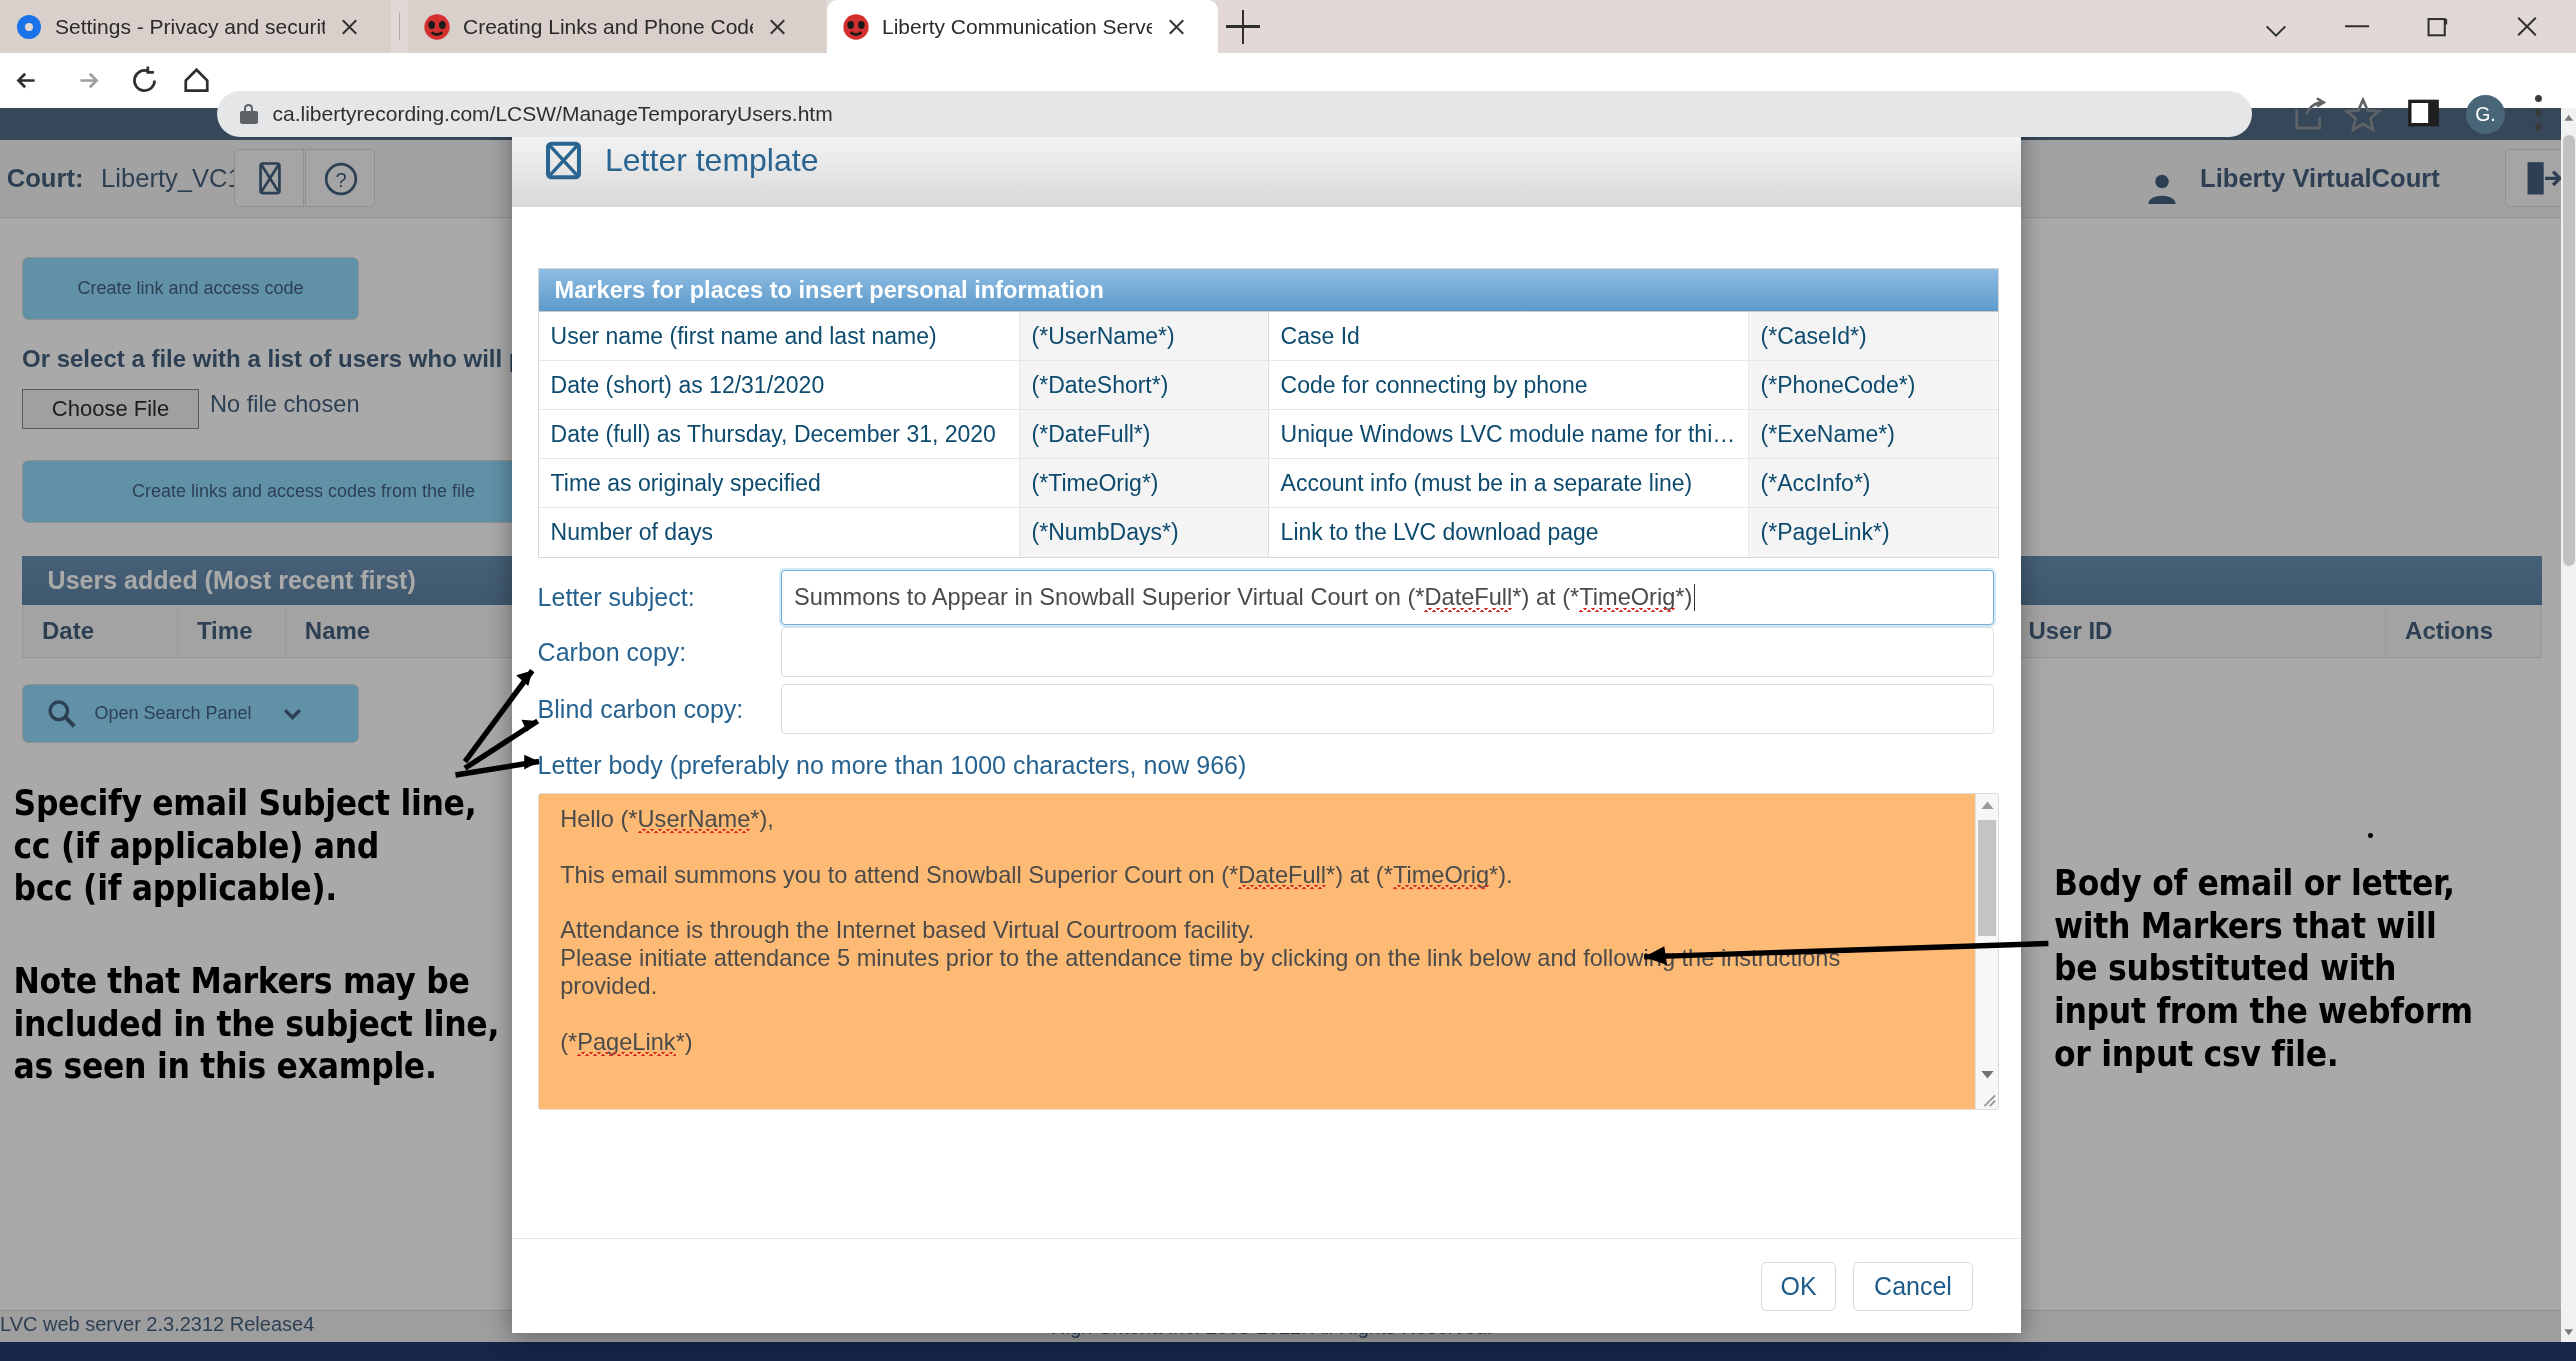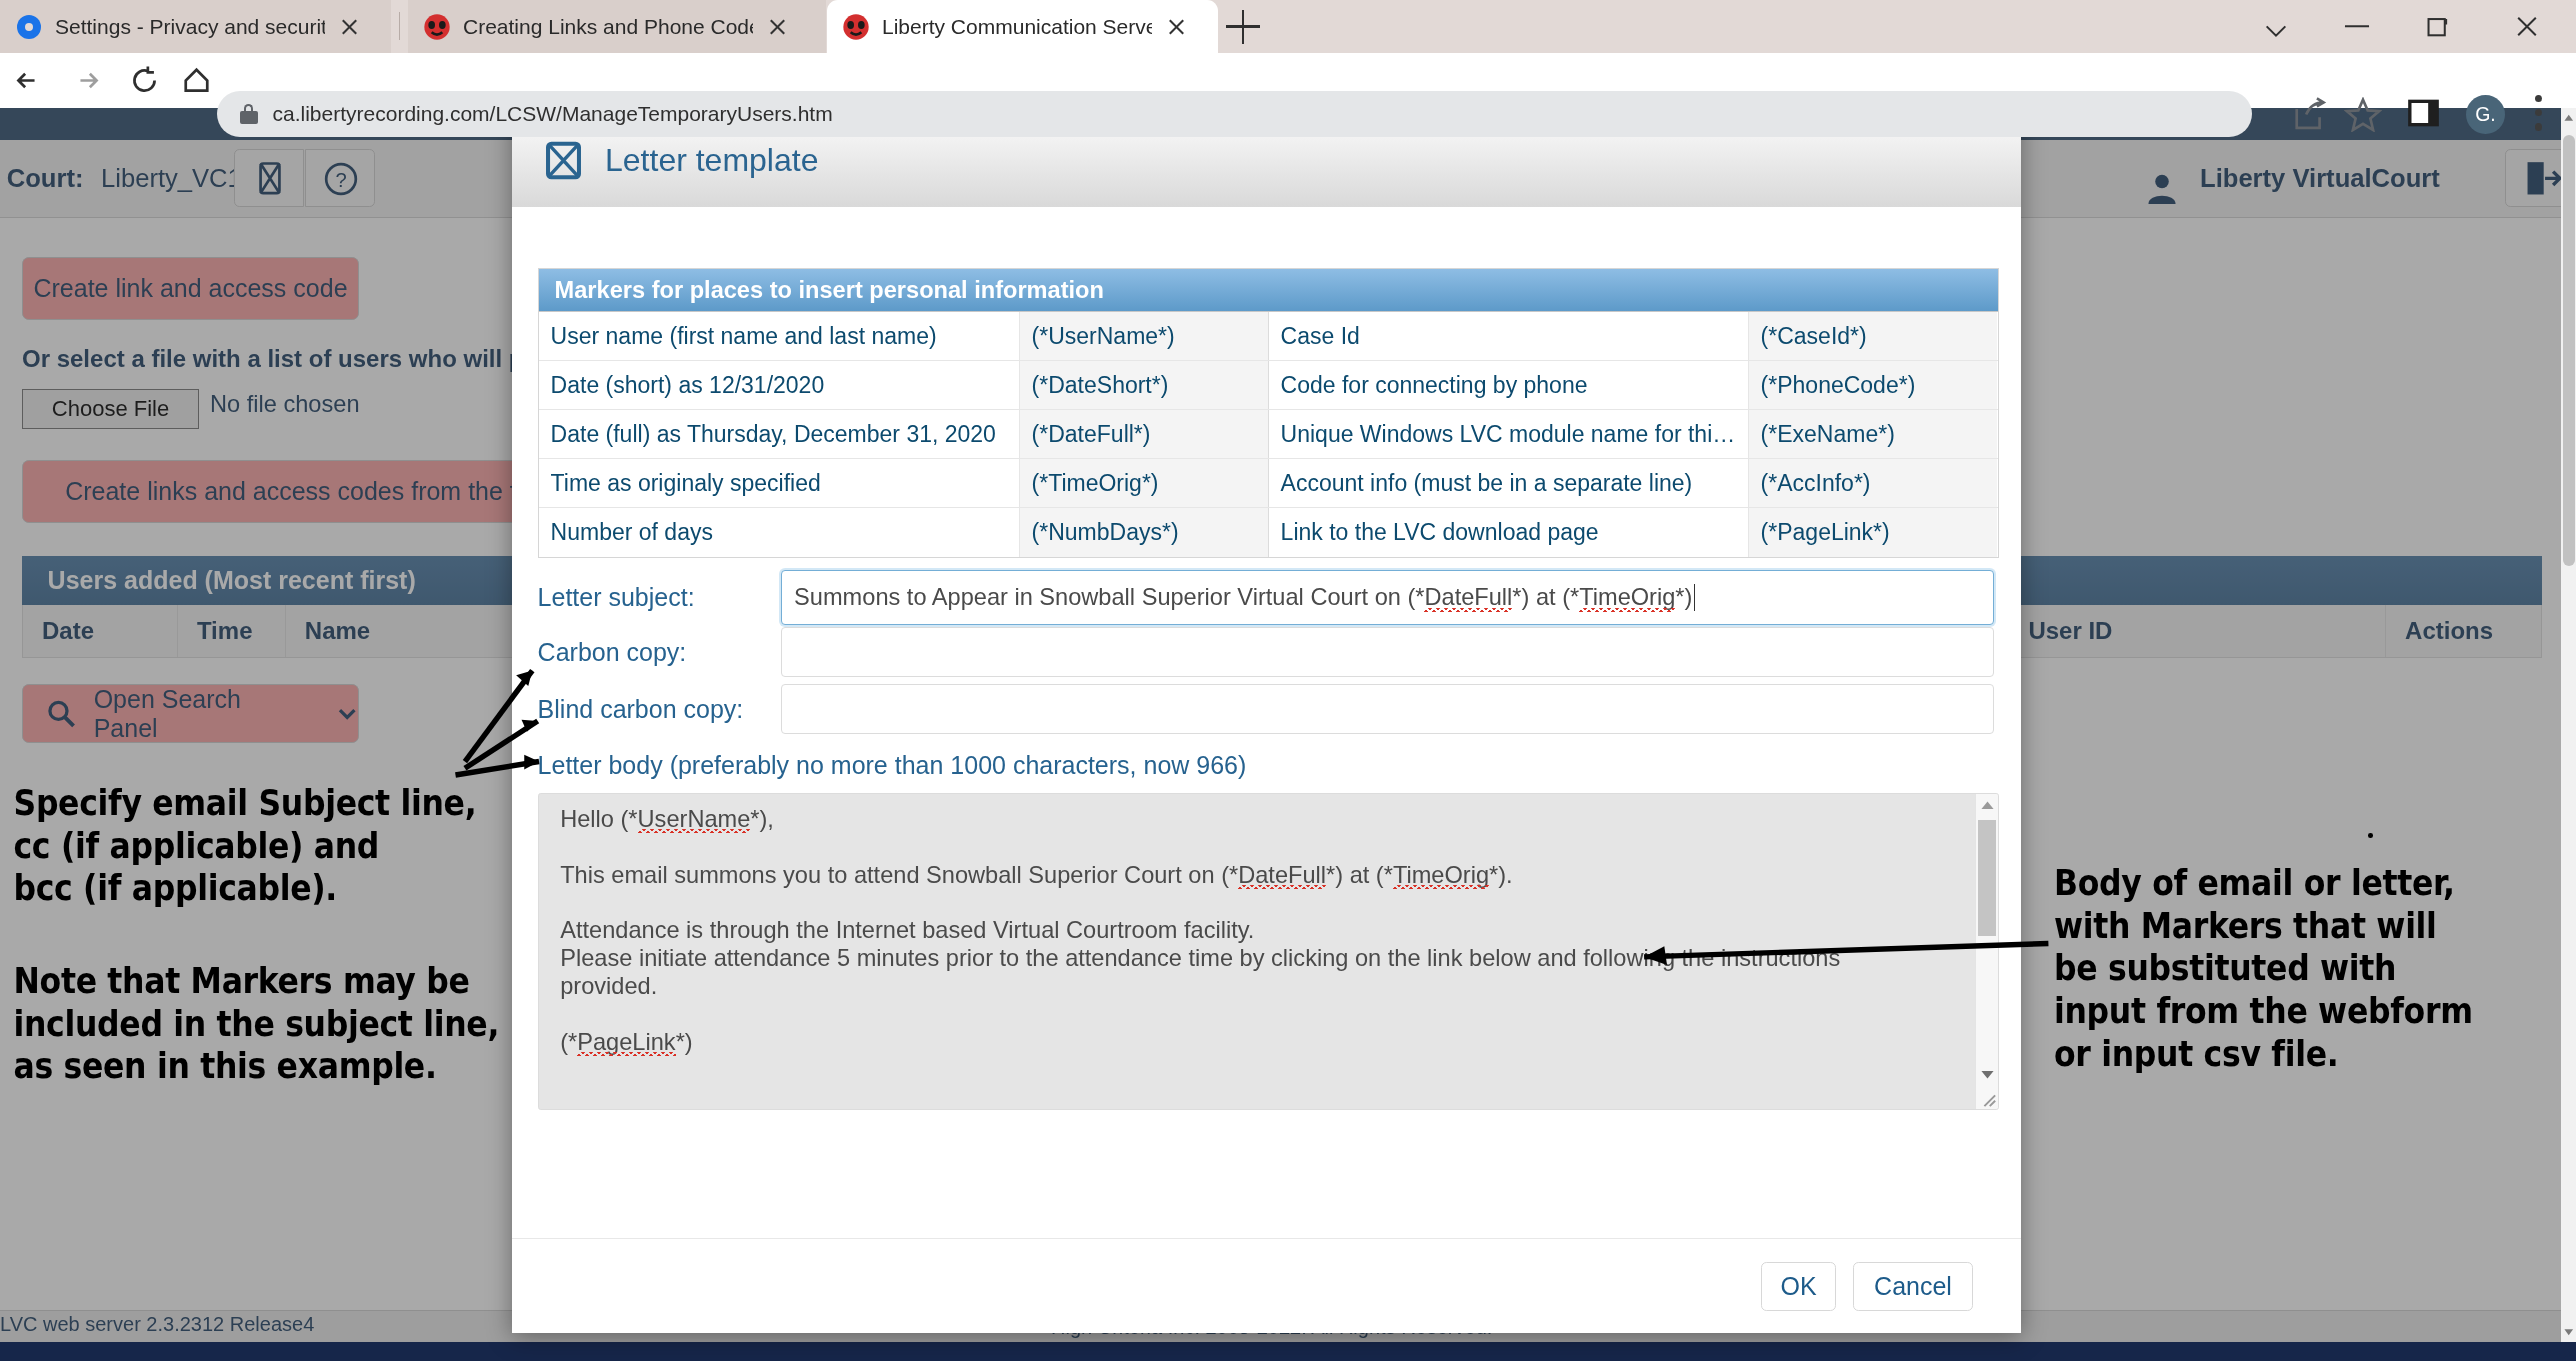--- a/index.html
+++ b/index.html
@@ -98,21 +98,21 @@
   #user-chip { position:absolute; left:2200px; top:24px; font-size:25.6px; font-weight:bold; color:#1d3f63; }
   #user-person-icon { position:absolute; left:2200px; top:24px; }
   #logout-btn {
     position:absolute; left:2505px; top:9.4px; width:70px; height:58px;
     border:1.3px solid #cfcfcf; border-radius:5.4px; background:#f7f7f7;
   }
 
   #page-body { position:absolute; left:0; top:111px; width:2561px; height:1092px; background:#ffffff; }
   .pbtn {
     position:absolute; border:1.3px solid #cfcfcf; border-radius:6.7px;
-    background:#fca5a5; color:#1d3f63; font-size:25px;
+    background:#7dd3fc; color:#1d3f63; font-size:18px;
     display:flex; align-items:center; justify-content:center;
   }
   #create-link-btn { left:22px; top:38px; width:337px; height:63px; }
   #file-note { position:absolute; left:22px; top:126px; font-size:24px; font-weight:bold; color:#1d3f63; white-space:nowrap; }
   #choose-file-btn {
     position:absolute; left:22px; top:170px; width:177px; height:40px;
     border:1.3px solid #767676; background:#efefef; color:#000; font-size:22px;
     display:flex; align-items:center; justify-content:center;
   }
   #no-file { position:absolute; left:210px; top:172px; font-size:23.6px; color:#1d3f63; }
@@ -212,21 +212,21 @@
       radial-gradient(circle at 6px 0.7px, #d93025 1.5px, transparent 1.6px);
     background-size:8px 4px; background-repeat:repeat-x;
   }
   #caret { display:inline-block; width:1.3px; height:27px; background:#333; margin-left:1.3px; }
 
   #cc-input, #bcc-input { width:1213px; height:50px; }
 
   #body-label { position:absolute; left:25.6px; top:544px; font-size:25px; color:#26628f; }
   #body-area {
     position:absolute; left:25.6px; top:586px; width:1461px; height:317px;
-    border:1.3px solid #dcdcdc; border-radius:2.7px; background:#e5e5e5;
+    border:1.3px solid #dcdcdc; border-radius:2.7px; background:#fdba74;
     overflow:hidden;
   }
   #body-text {
     position:absolute; left:21.6px; top:12px; width:1368px;
     font-size:23.6px; line-height:1.18; color:#4a4a4a; white-space:pre-wrap;
   }
   #body-scroll {
     position:absolute; right:0; top:0; width:23px; height:100%;
     background:#f7f7f7; border-left:0.7px solid #e4e4e4;
   }

